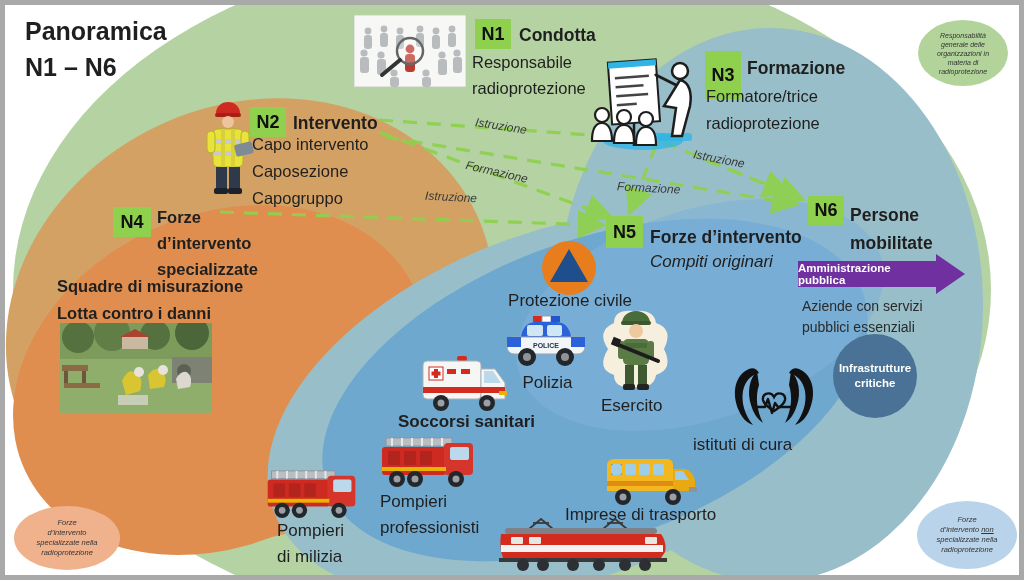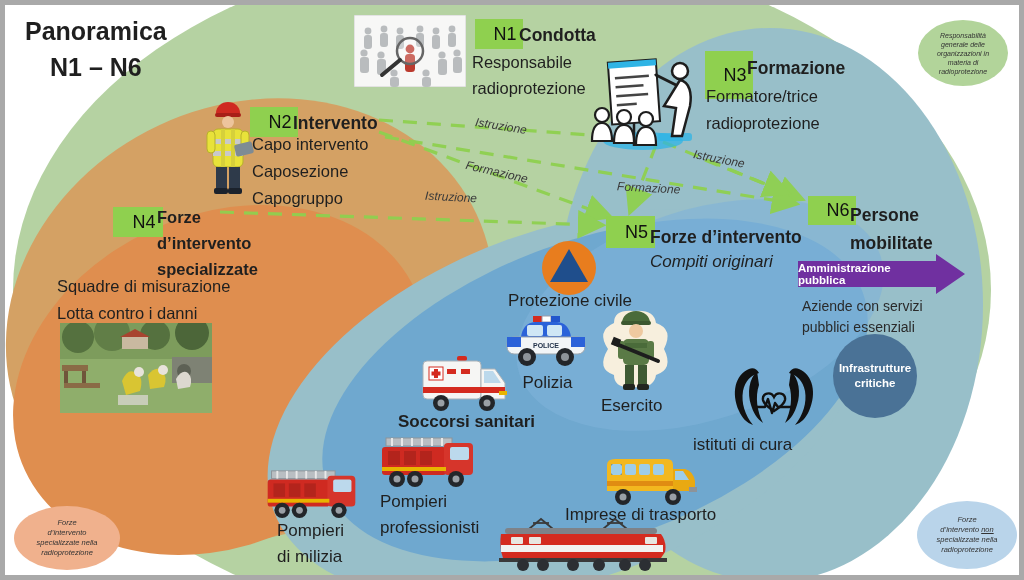--- a/index.html
+++ b/index.html
@@ -2,21 +2,21 @@
 <html><head>
 <meta charset="utf-8">
 <style>
   html,body{margin:0;padding:0;background:#e8e8e8;}
   #frame{position:relative;width:1024px;height:580px;background:#ffffff;
          box-sizing:border-box;border:5px solid #a9a9a9;outline:1px solid #7d7d7d;
          overflow:hidden;font-family:"Liberation Sans",sans-serif;color:#1f1f1f;}
   .ellipse{position:absolute;border-radius:50%;}
   .abs{position:absolute;}
   .badge{position:absolute;background:#8fd04f;display:flex;align-items:center;justify-content:center;
-         font-weight:normal;font-size:18px;color:#111;z-index:10;padding-left:12px;}
+         font-weight:bold;font-size:18px;color:#111;z-index:10;}
   .heading{position:absolute;font-weight:bold;font-size:17.5px;z-index:10;white-space:nowrap;}
   .body-text{position:absolute;font-size:16.5px;z-index:10;white-space:nowrap;}
   .small-note{position:absolute;z-index:11;display:flex;align-items:center;justify-content:center;
               text-align:center;font-style:italic;color:#333;border-radius:50%;}
   .edge-label{position:absolute;font-style:italic;font-size:12px;color:#3a3a3a;z-index:9;white-space:nowrap;}
   .item-label{position:absolute;font-size:17px;z-index:10;white-space:nowrap;}
   svg{display:block;}
 </style>
 </head>
 <body>
@@ -47,21 +47,21 @@
       <path d="M700,155 L778,186" marker-end="url(#arw)"></path>
     </g>
   </svg>
 
   <div class="edge-label" style="left:470px;top:114px;transform:rotate(9deg);">Istruzione</div>
   <div class="edge-label" style="left:460px;top:160px;transform:rotate(13deg);">Formazione</div>
   <div class="edge-label" style="left:420px;top:185px;transform:rotate(3deg);">Istruzione</div>
   <div class="edge-label" style="left:688px;top:147px;transform:rotate(11deg);">Istruzione</div>
   <div class="edge-label" style="left:612px;top:176px;transform:rotate(3deg);">Formazione</div>
 
-  <div class="abs" style="left:20px;top:8px;z-index:10;font-weight:bold;font-size:25px;line-height:1.45;text-align:center;">
+  <div class="abs" style="left:20px;top:8px;z-index:10;font-weight:bold;font-size:25px;line-height:1.45;">
     <div>Panoramica</div>
     <div>N1 – N6</div>
   </div>
 
   <svg class="abs" style="left:349px;top:10px;z-index:10;" width="112" height="72" viewBox="0 0 112 72">
     <rect x="0" y="0" width="112" height="72" fill="#f7f7f6" stroke="#cfcfcf"></rect>
     <g fill="#b9bcbe">
       <g transform="translate(0,0)">
         <circle cx="14" cy="16" r="3.4"></circle>
           <rect x="10" y="20" width="8" height="14" rx="3"></rect>
@@ -158,21 +158,21 @@
     <div>Formatore/trice</div>
     <div>radioprotezione</div>
   </div>
 
   <div class="badge" style="left:108px;top:202px;width:38px;height:30px;">N4</div>
   <div class="heading" style="left:152px;top:199px;font-size:16.5px;line-height:26px;">
     <div>Forze</div>
     <div>d’intervento</div>
     <div>specializzate</div>
   </div>
-  <div class="body-text" style="left:52px;top:268px;line-height:27px;">
+  <div class="body-text" style="left:52px;top:268px;line-height:27px;font-weight:bold;">
     <div>Squadre di misurazione</div>
     <div>Lotta contro i danni</div>
   </div>
   <svg class="abs" style="left:55px;top:318px;z-index:10;" width="152" height="90" viewBox="0 0 152 90">
     <rect width="152" height="90" fill="#8fae6b"></rect>
     <rect width="152" height="36" fill="#7d9c5c"></rect>
     <circle cx="18" cy="14" r="16" fill="#55713f"></circle>
       <circle cx="52" cy="10" r="18" fill="#617e47"></circle>
     <circle cx="95" cy="12" r="15" fill="#55713f"></circle>
       <circle cx="132" cy="10" r="17" fill="#4c6639"></circle>

